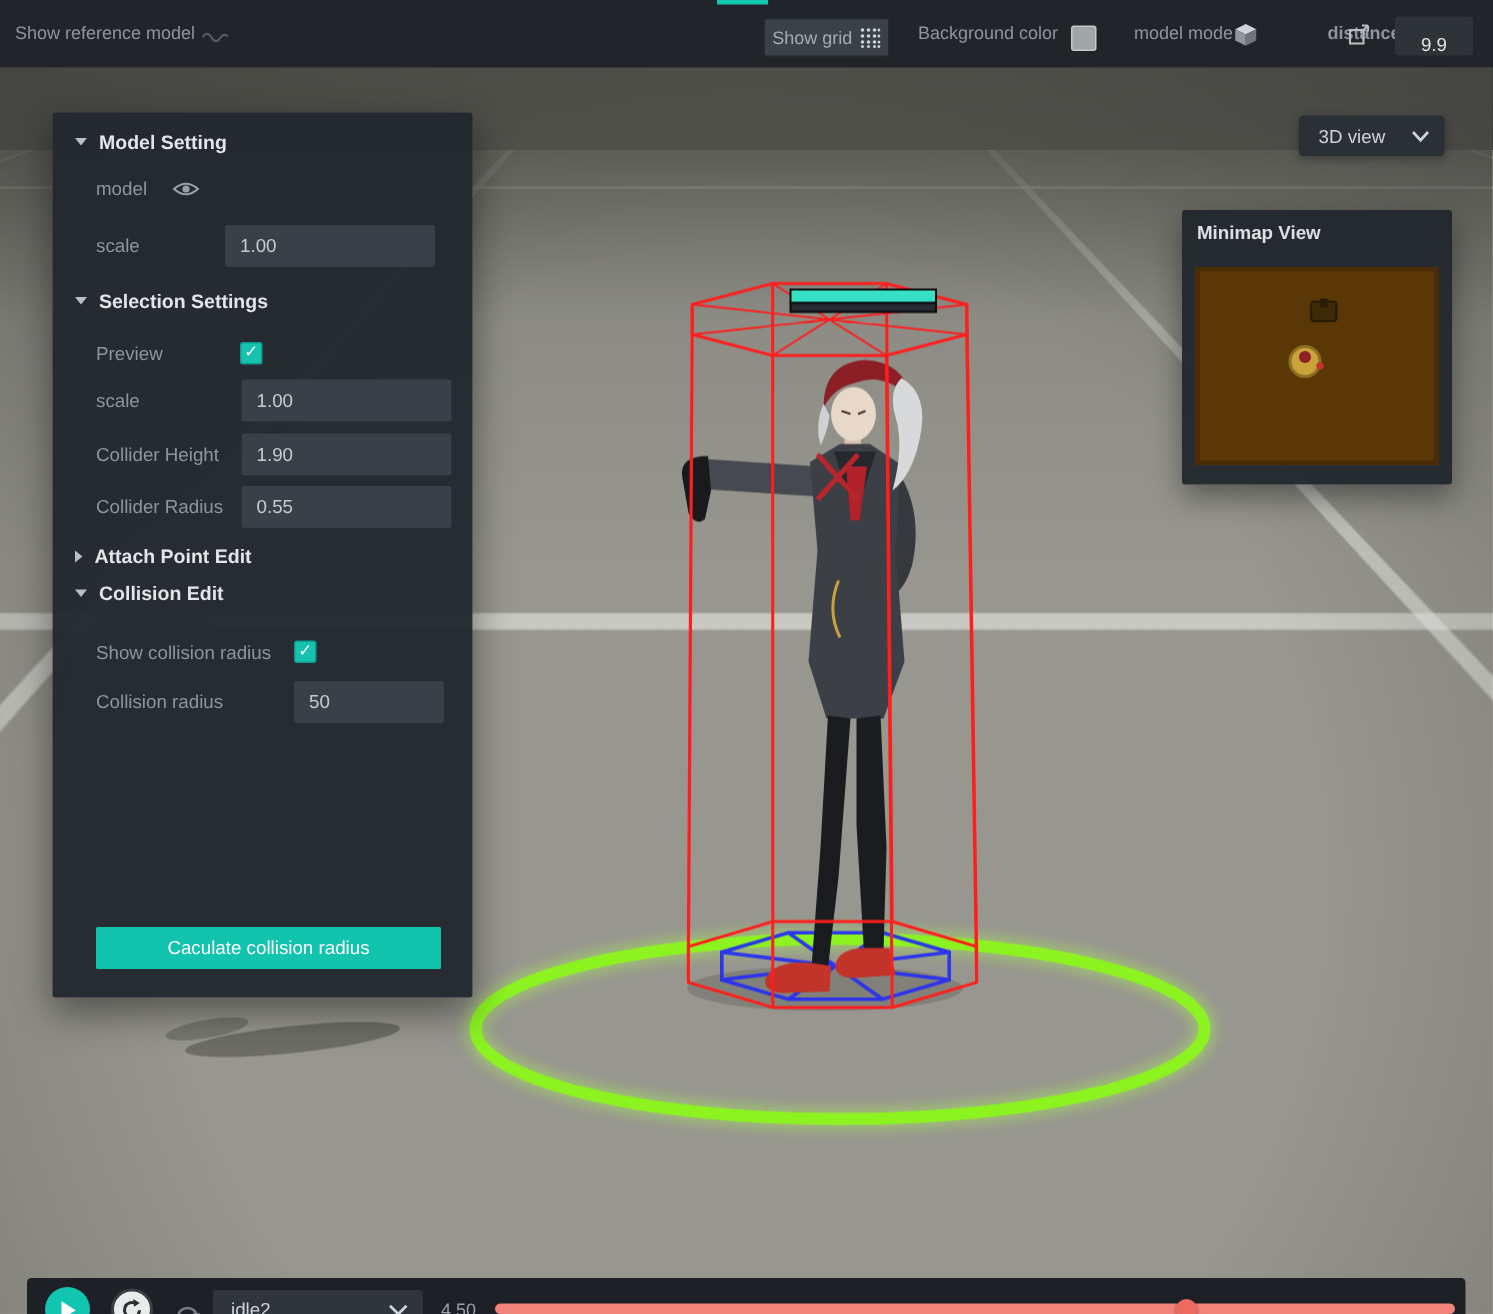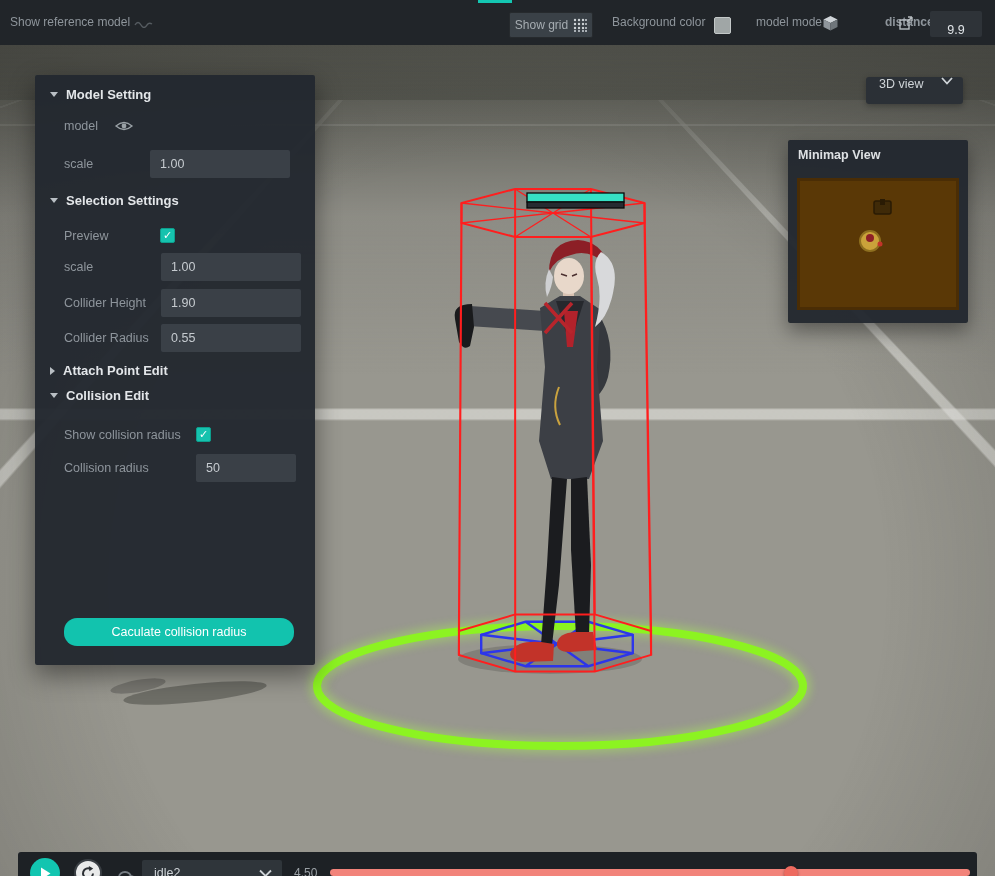--- a/index.html
+++ b/index.html
@@ -30,42 +30,42 @@
       repeating-linear-gradient(90deg, rgba(240,240,235,.55) 0 5px, transparent 5px 320px);
     transform-origin:50% 0; transform:rotateX(76deg); }
   #fog { position:absolute; inset:0; pointer-events:none;
     background:linear-gradient(to bottom, #53544d 0px, rgba(83,84,77,.85) 45px, rgba(120,120,114,.35) 170px, rgba(150,150,144,0) 330px); }
   #vignette { position:absolute; inset:0; pointer-events:none;
     background:radial-gradient(ellipse at 50% 65%, rgba(0,0,0,0) 55%, rgba(35,35,33,.28) 100%); }
   #scene-svg { position:absolute; left:0; top:0; width:995px; height:831px; }
 
   
   #view-dropdown { position:absolute; left:866px; top:77px; width:97px; height:27px; background:#2b3036;
-    border-radius:3px; color:#cfd4d8; font-size:12.5px; display:flex; align-items:flex-start;
+    border-radius:3px; color:#cfd4d8; font-size:12.5px; display:flex; align-items:center;
     padding:0 10px 0 13px; justify-content:space-between; cursor:pointer; z-index:30;
     box-shadow:0 2px 6px rgba(0,0,0,.3); }
 
   
   #model-panel { position:absolute; left:35px; top:75px; width:280px; height:590px;
     background:rgba(35,40,47,.97); border-radius:2px; z-index:30; box-shadow:0 10px 26px rgba(0,0,0,.45); }
   .section-header { position:absolute; left:15px; display:flex; align-items:center; gap:8px;
     color:#e3e6e9; font-size:13px; font-weight:bold; cursor:pointer; }
   .caret-down { width:0; height:0; border-left:4.5px solid transparent; border-right:4.5px solid transparent;
     border-top:5.5px solid #b9bfc4; }
   .caret-right { width:0; height:0; border-top:4.5px solid transparent; border-bottom:4.5px solid transparent;
     border-left:5.5px solid #b9bfc4; }
   .p-label { position:absolute; color:#8e959c; font-size:12.5px; line-height:28px; height:28px; }
   .p-input { position:absolute; height:28px; background:#3a4047; border:none; border-radius:2px;
     color:#c6cbd0; font-size:12.5px; font-family:"Liberation Sans","DejaVu Sans",sans-serif;
     padding:0 10px; outline:none; }
   .checkbox { position:absolute; width:15px; height:15px; background:#16c2ae; border:1px solid #0d9e8d;
     border-radius:2px; cursor:pointer; display:flex; align-items:center; justify-content:center; }
   .checkbox::after { content:"\2713"; color:#fff; font-size:11px; line-height:1; }
   #calc-btn { position:absolute; left:29px; top:543px; width:230px; height:28px; background:#12c3ae;
-    border:none; border-radius:13px; color:#fff; font-size:12.5px; cursor:pointer;
+    border:none; border-radius:1px; color:#fff; font-size:12.5px; cursor:pointer;
     font-family:"Liberation Sans","DejaVu Sans",sans-serif; }
 
   
   #minimap { position:absolute; left:788px; top:140px; width:180px; height:183px;
     background:rgba(35,40,47,.97); border-radius:2px; z-index:30; box-shadow:0 8px 20px rgba(0,0,0,.4); }
   #minimap-title { position:absolute; left:10px; top:8px; color:#dde0e3; font-size:12.5px; font-weight:bold; }
   #minimap-img { position:absolute; left:9px; top:38px; width:162px; height:132px; background:#5a3806; overflow:hidden; }
 
   
   #playbar { position:absolute; left:18px; top:852px; width:959px; height:42px; background:#1d2125;

